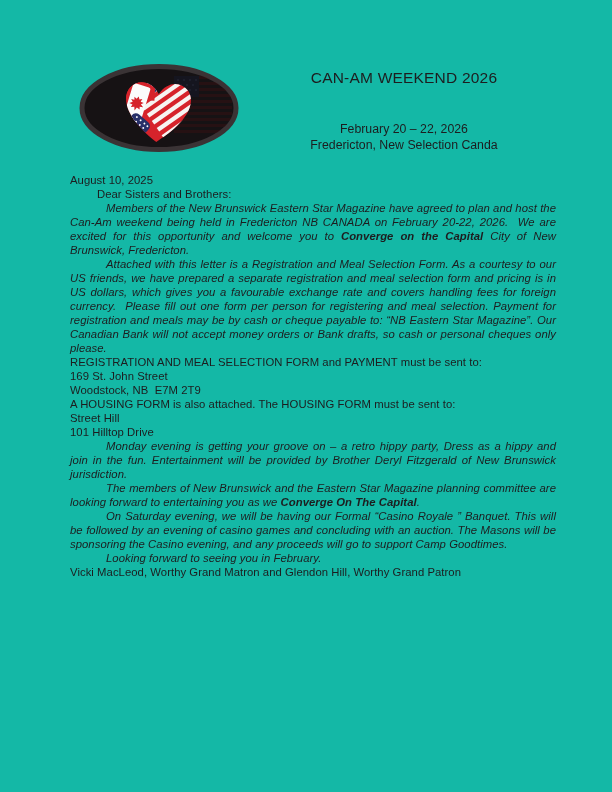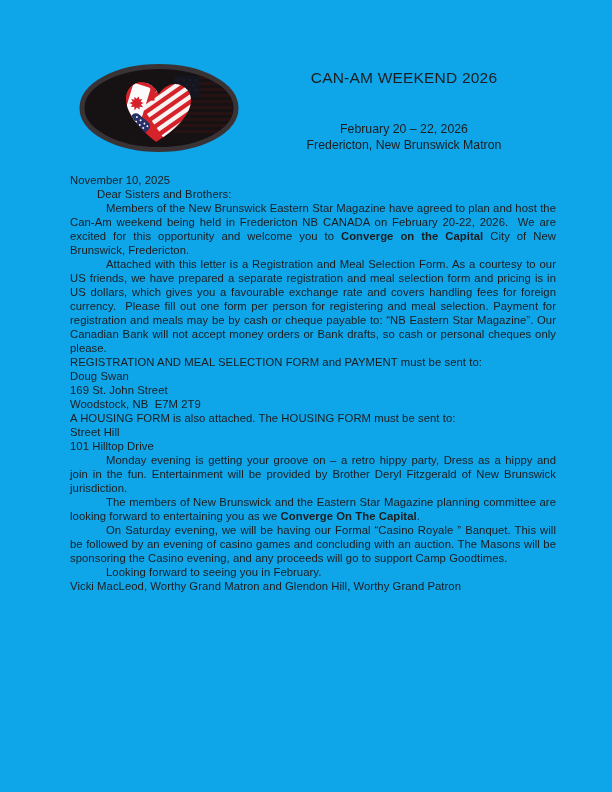--- a/index.html
+++ b/index.html
@@ -1,30 +1,30 @@
 <!DOCTYPE html>
 <html><head>
 <meta charset="utf-8">
 <style>
   html,body{margin:0;padding:0;background:#e8e8e8;}
   .page{
-    position:relative;width:612px;height:792px;background:#0ea5e9;
+    position:relative;width:612px;height:792px;background:#14b8a6;
     font-family:"Liberation Sans","DejaVu Sans",sans-serif;color:#1d1d1f;
     overflow:hidden;margin:0 auto;
   }
   .logo{position:absolute;left:78px;top:63px;width:162px;height:90px;}
   .headtext{position:absolute;left:256px;top:69px;width:296px;text-align:center;}
   .title{font-size:15.5px;font-weight:500;letter-spacing:.2px;white-space:nowrap;}
   .sub{margin-top:34px;font-size:12.3px;line-height:16px;}
   .body{
     position:absolute;left:70px;top:173px;width:486px;
     font-size:11.3px;line-height:14px;letter-spacing:.05px;
   }
   .body p{margin:0;}
-  .just{text-align:justify;text-indent:36px;}
+  .just{text-align:justify;text-indent:36px;font-style:italic;}
   .sal{margin-top:17px;padding-left:27px;}
   .p1{margin-top:12px;}
   .reg{margin-left:8px;margin-top:8px;}
   .hous{margin-left:8px;}
   .addr{margin-left:135px;}
   .pfri{margin-top:14px;}
   .psat{margin-top:4px;}
   .pmem{margin-top:2px;}
   .sig{margin-top:14px;}
   b{font-weight:700;}
@@ -125,34 +125,33 @@
           </g>
         </g>
       </g>
     </svg>
   </div>
 
   <div class="headtext">
     <div class="title">CAN-AM WEEKEND 2026</div>
     <div class="sub">
       <div>February 20 – 22, 2026</div>
-      <div>Fredericton, New Brunswick Matron</div>
+      <div>Fredericton, New Selection Canda</div>
     </div>
   </div>
 
   <div class="body">
-    <p>November 10, 2025</p>
+    <p>August 10, 2025</p>
     <p class="sal">Dear Sisters and Brothers:</p>
 
     <p class="just p1"><span>Members of the New Brunswick Eastern Star Magazine have agreed to plan and host the Can-Am weekend being held in Fredericton NB CANADA on February 20-22, 2026.&nbsp; We are excited for this opportunity and welcome you to </span><b>Converge on the Capital</b><span> City of New Brunswick, Fredericton.</span></p>
 
     <p class="just">Attached with this letter is a Registration and Meal Selection Form. As a courtesy to our US friends, we have prepared a separate registration and meal selection form and pricing is in US dollars, which gives you a favourable exchange rate and covers handling fees for foreign currency.&nbsp; Please fill out one form per person for registering and meal selection. Payment for registration and meals may be by cash or cheque payable to: “NB Eastern Star Magazine”. Our Canadian Bank will not accept money orders or Bank drafts, so cash or personal cheques only please.</p>
 
     <p class="reg">REGISTRATION AND MEAL SELECTION FORM and PAYMENT must be sent to:</p>
-    <p class="addr">Doug Swan</p>
     <p class="addr">169 St. John Street</p>
     <p class="addr">Woodstock, NB&nbsp; E7M 2T9</p>
 
     <p class="hous">A HOUSING FORM is also attached. The HOUSING FORM must be sent to:</p>
     <p class="addr">Street Hill</p>
     <p class="addr">101 Hilltop Drive</p>
 
     <p class="just pfri">Monday evening is getting your groove on – a retro hippy party, Dress as a hippy and join in the fun. Entertainment will be provided by Brother Deryl Fitzgerald of New Brunswick jurisdiction.</p>
 
     <p class="just pmem"><span>The members of New Brunswick and the Eastern Star Magazine planning committee are looking forward to entertaining you as we </span><b>Converge On The Capital</b><span>.</span></p>

